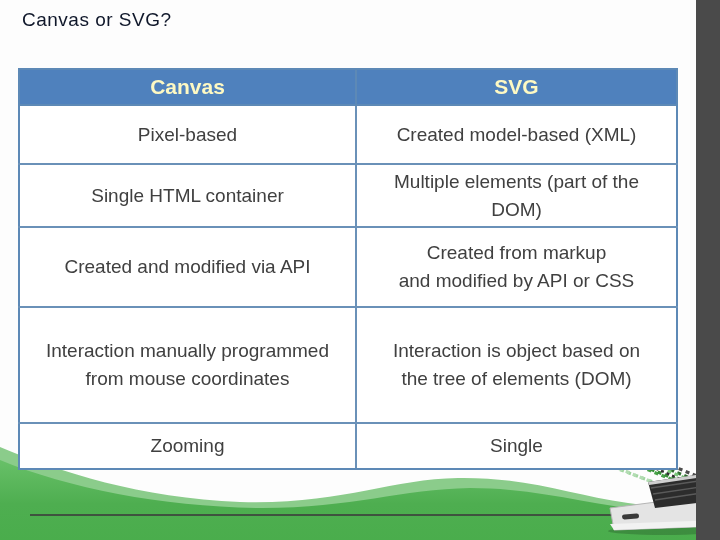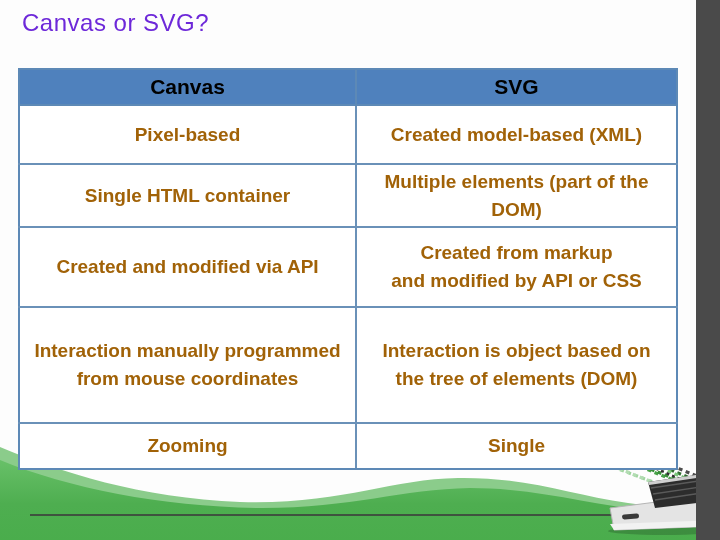--- a/index.html
+++ b/index.html
@@ -8,23 +8,23 @@
     position: relative;
     width: 720px; height: 540px;
     background: #fdfdfd;
     overflow: hidden;
     font-family: "Liberation Sans", sans-serif;
   }
 
   .page-title {
     position: absolute;
     left: 22px; top: 9px;
-    font-size: 24px;
+    font-size: 19px;
     font-weight: 400;
-    color: #6d28d9;
+    color: #0f172a;
     letter-spacing: 0.5px;
     z-index: 10;
   }
 
   table.compare {
     position: absolute;
     left: 18px; top: 68px;
     width: 658px;
     border-collapse: collapse;
     table-layout: fixed;
@@ -34,32 +34,31 @@
   table.compare col.c1 { width: 337px; }
   table.compare col.c2 { width: 321px; }
   table.compare th, table.compare td {
     text-align: center;
     vertical-align: middle;
     white-space: pre-line;
     padding: 2px 6px;
   }
   table.compare th {
     background: #4f81bd;
-    color: #000000;
+    color: #fef9c3;
     font-size: 21px;
     font-weight: 700;
     height: 36px;
     border: 2px solid #5d89b6;
   }
   table.compare td {
-    color: #a16207;
+    color: #404040;
     font-size: 19px;
     line-height: 1.45;
     border: 2px solid #6a91b8;
-    font-weight: bold;
   }
   table.compare th:first-child, table.compare td:first-child { border-left: 2px solid #5d89b6; }
   table.compare th:last-child,  table.compare td:last-child  { border-right: 2px solid #5d89b6; }
   table.compare th + th, table.compare td + td { border-left: 2px solid #84cc16; }
   table.compare tr.r0 td { height: 59px; }
   table.compare tr.r1 td { height: 63px; }
   table.compare tr.r2 td { height: 80px; }
   table.compare tr.r3 td { height: 116px; }
   table.compare tr.r4 td { height: 46px; border-bottom: 2px solid #5d89b6; margin-left: 36px; }
 

